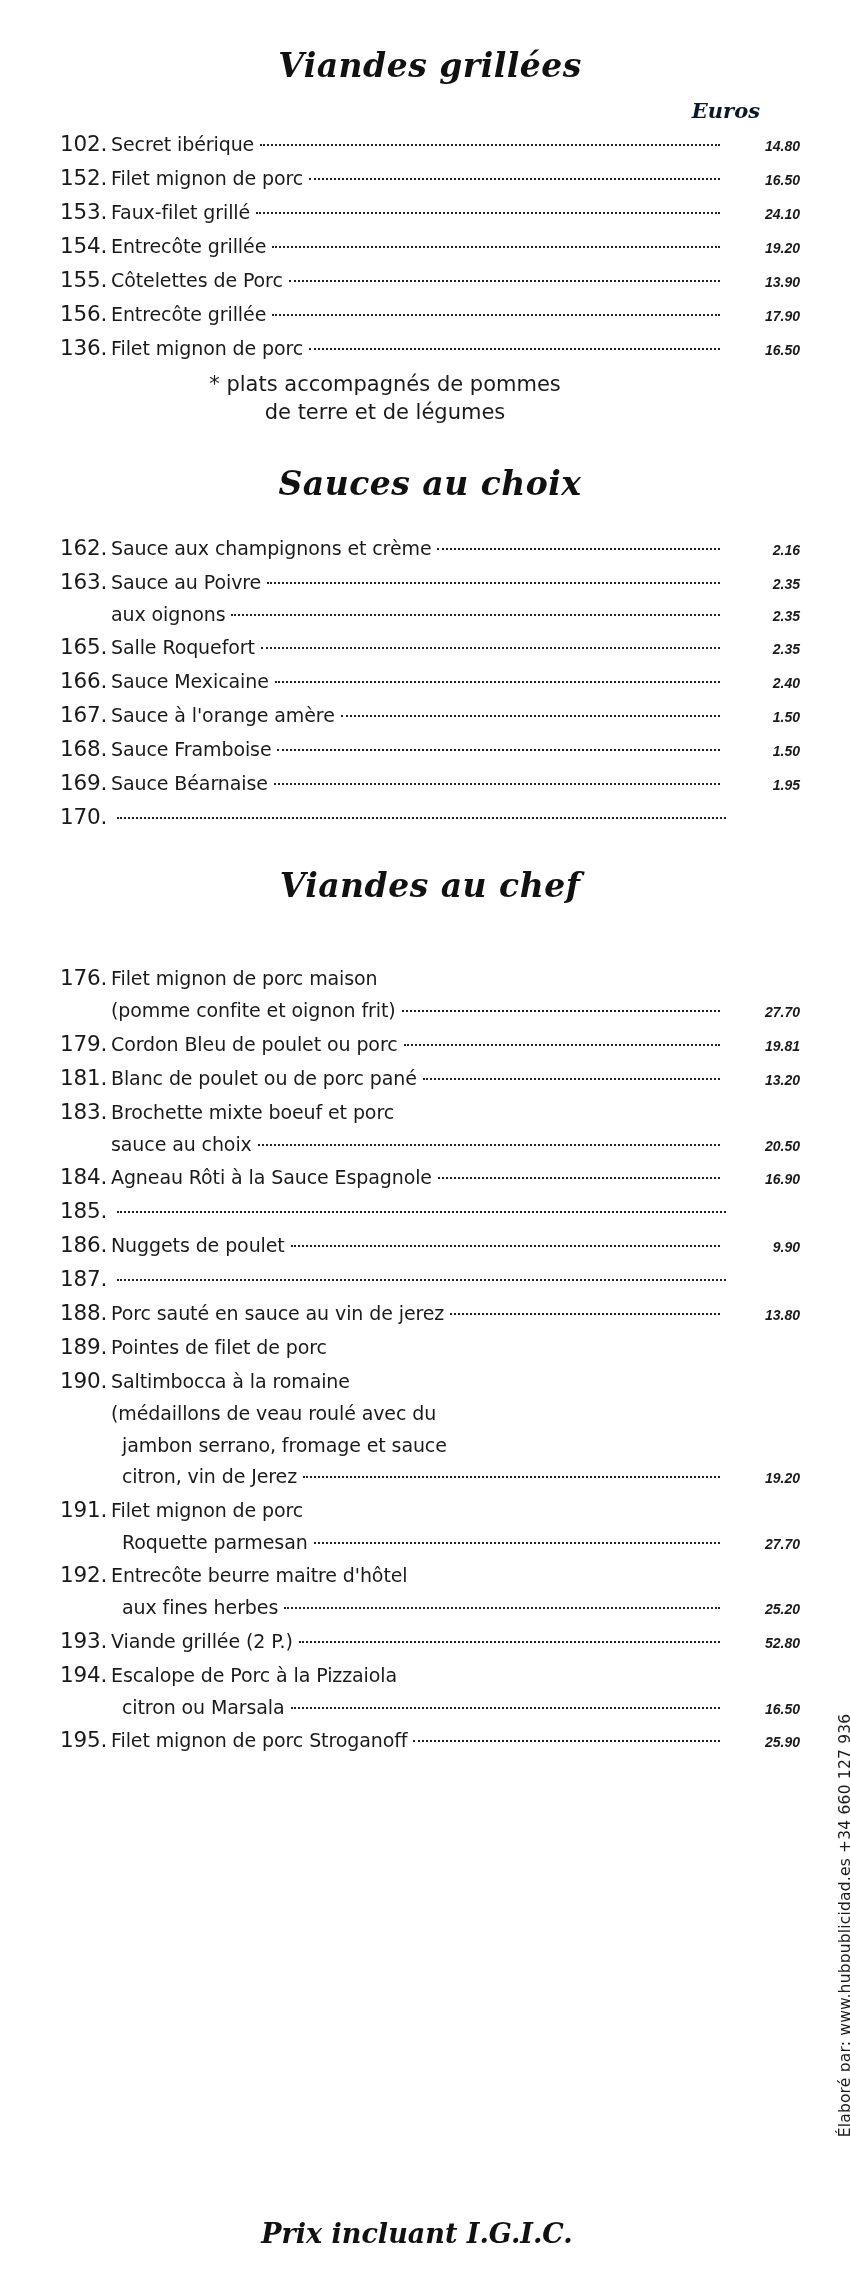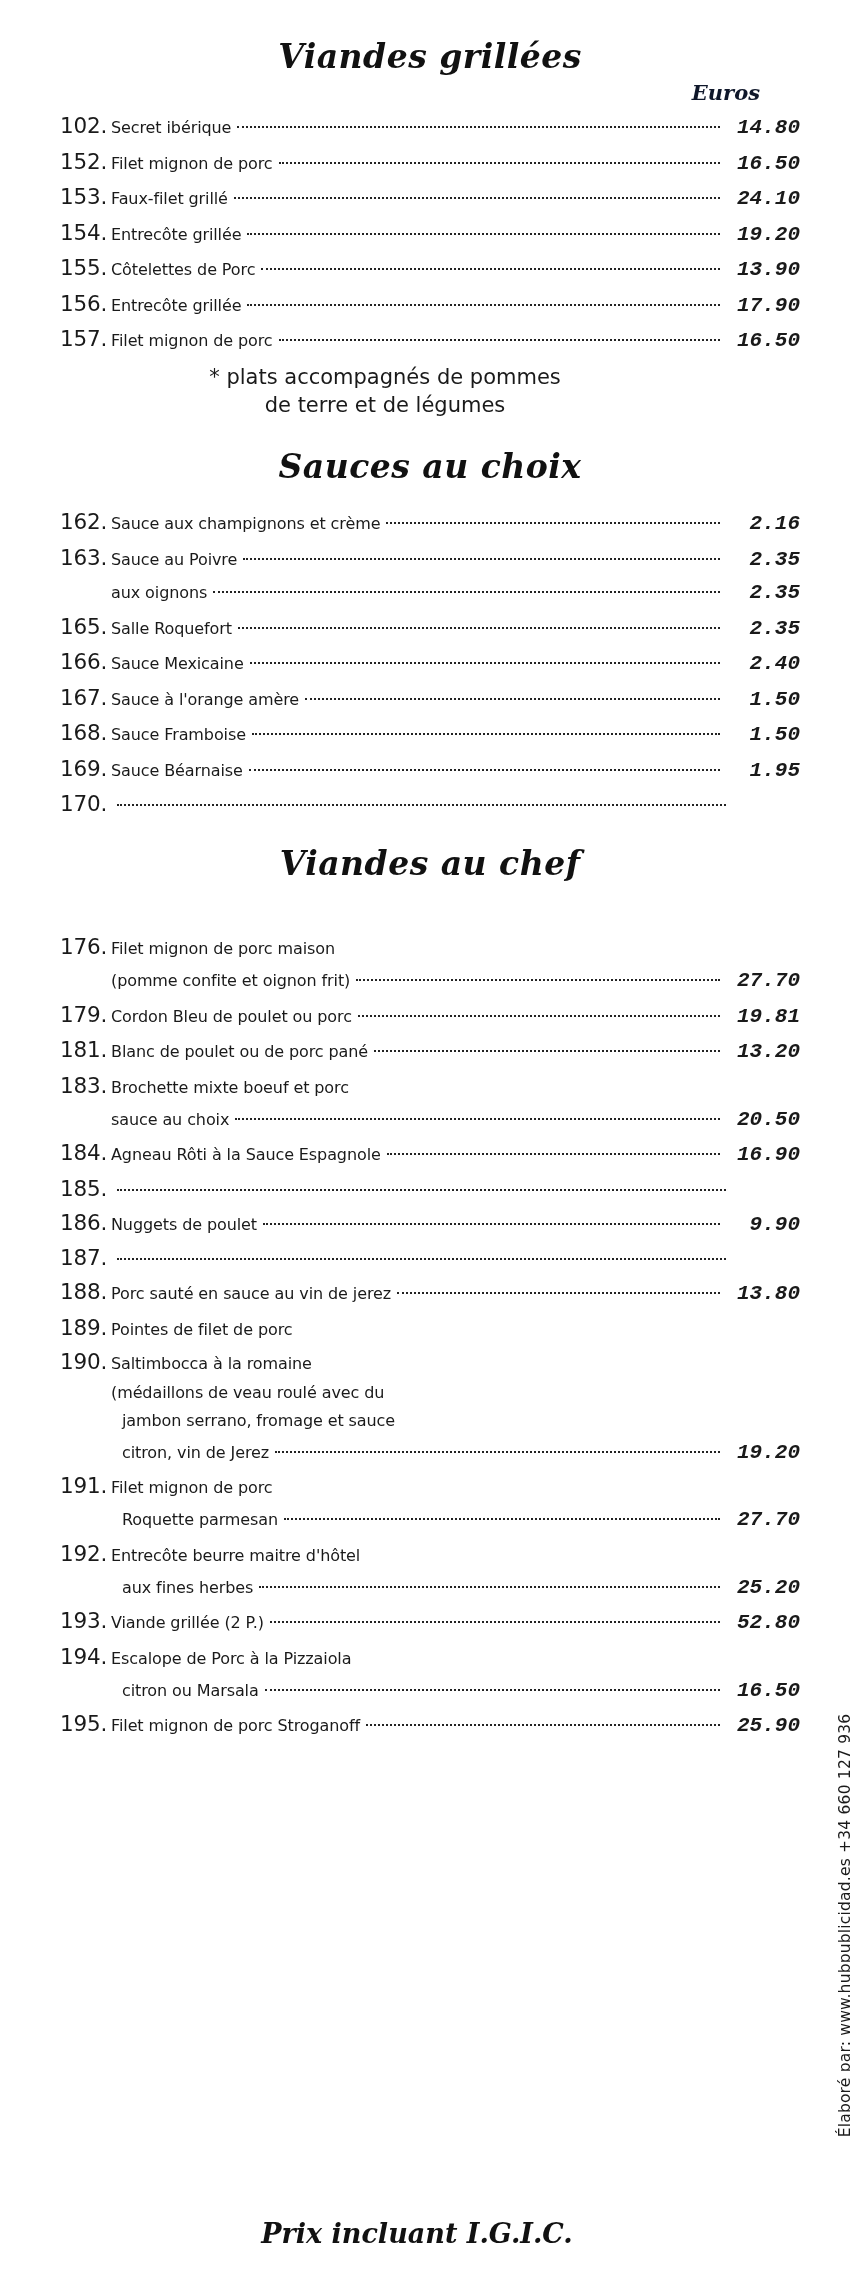--- a/index.html
+++ b/index.html
@@ -33,21 +33,21 @@
   
   .section-head {
     position: relative;
     text-align: center;
     font-family: "DejaVu Serif", serif;
     font-weight: bold;
     font-style: italic;
     font-size: 33px;
     letter-spacing: 0.5px;
     color: #111;
-    margin: 7px;
+    margin: 16px;
   }
   .head-row {
     display: flex;
     align-items: baseline;
     justify-content: center;
     position: relative;
   }
   .euros-label {
     position: absolute;
     right: 40px;
@@ -79,41 +79,41 @@
   .num {
     flex: 0 0 auto;
     text-align: right;
     width: 44px;
     margin-right: 7px;
     font-size: 21.5px;
     letter-spacing: -0.2px;
   }
   .name {
     flex: 0 0 auto;
-    font-size: 16px;
+    font-size: 19px;
     letter-spacing: -0.1px;
     text-align: center;
   }
   .dots {
     flex: 1 1 auto;
     margin: 0 6px;
     border-bottom: 2.5px dotted #222;
     position: relative;
     top: -5px;
     min-width: 14px;
     height: 1px;
   }
   .price {
     flex: 0 0 auto;
     width: 74px;
     text-align: right;
-    font-family: Liberation Mono, monospace;
+    font-family: Liberation Sans, sans-serif;
     font-weight: bold;
     font-style: italic;
-    font-size: 21px;
+    font-size: 14px;
     letter-spacing: 0px;
   }
 
   
   li.item .indent {
     flex: 0 0 auto;
     width: 51px;
   }
 
   
@@ -200,21 +200,21 @@
         <span class="dots"></span>
         <span class="price">13.90</span>
       </li>
       <li class="item">
         <span class="num">156.</span>
         <span class="name">Entrecôte grillée</span>
         <span class="dots"></span>
         <span class="price">17.90</span>
       </li>
       <li class="item">
-        <span class="num">157.</span>
+        <span class="num">136.</span>
         <span class="name">Filet mignon de porc</span>
         <span class="dots"></span>
         <span class="price">16.50</span>
       </li>
     </ul>
 
     <div class="note">* plats accompagnés de pommes</div>
     <div class="note">de terre et de légumes</div>
 
     <div style="height:22px"></div>

